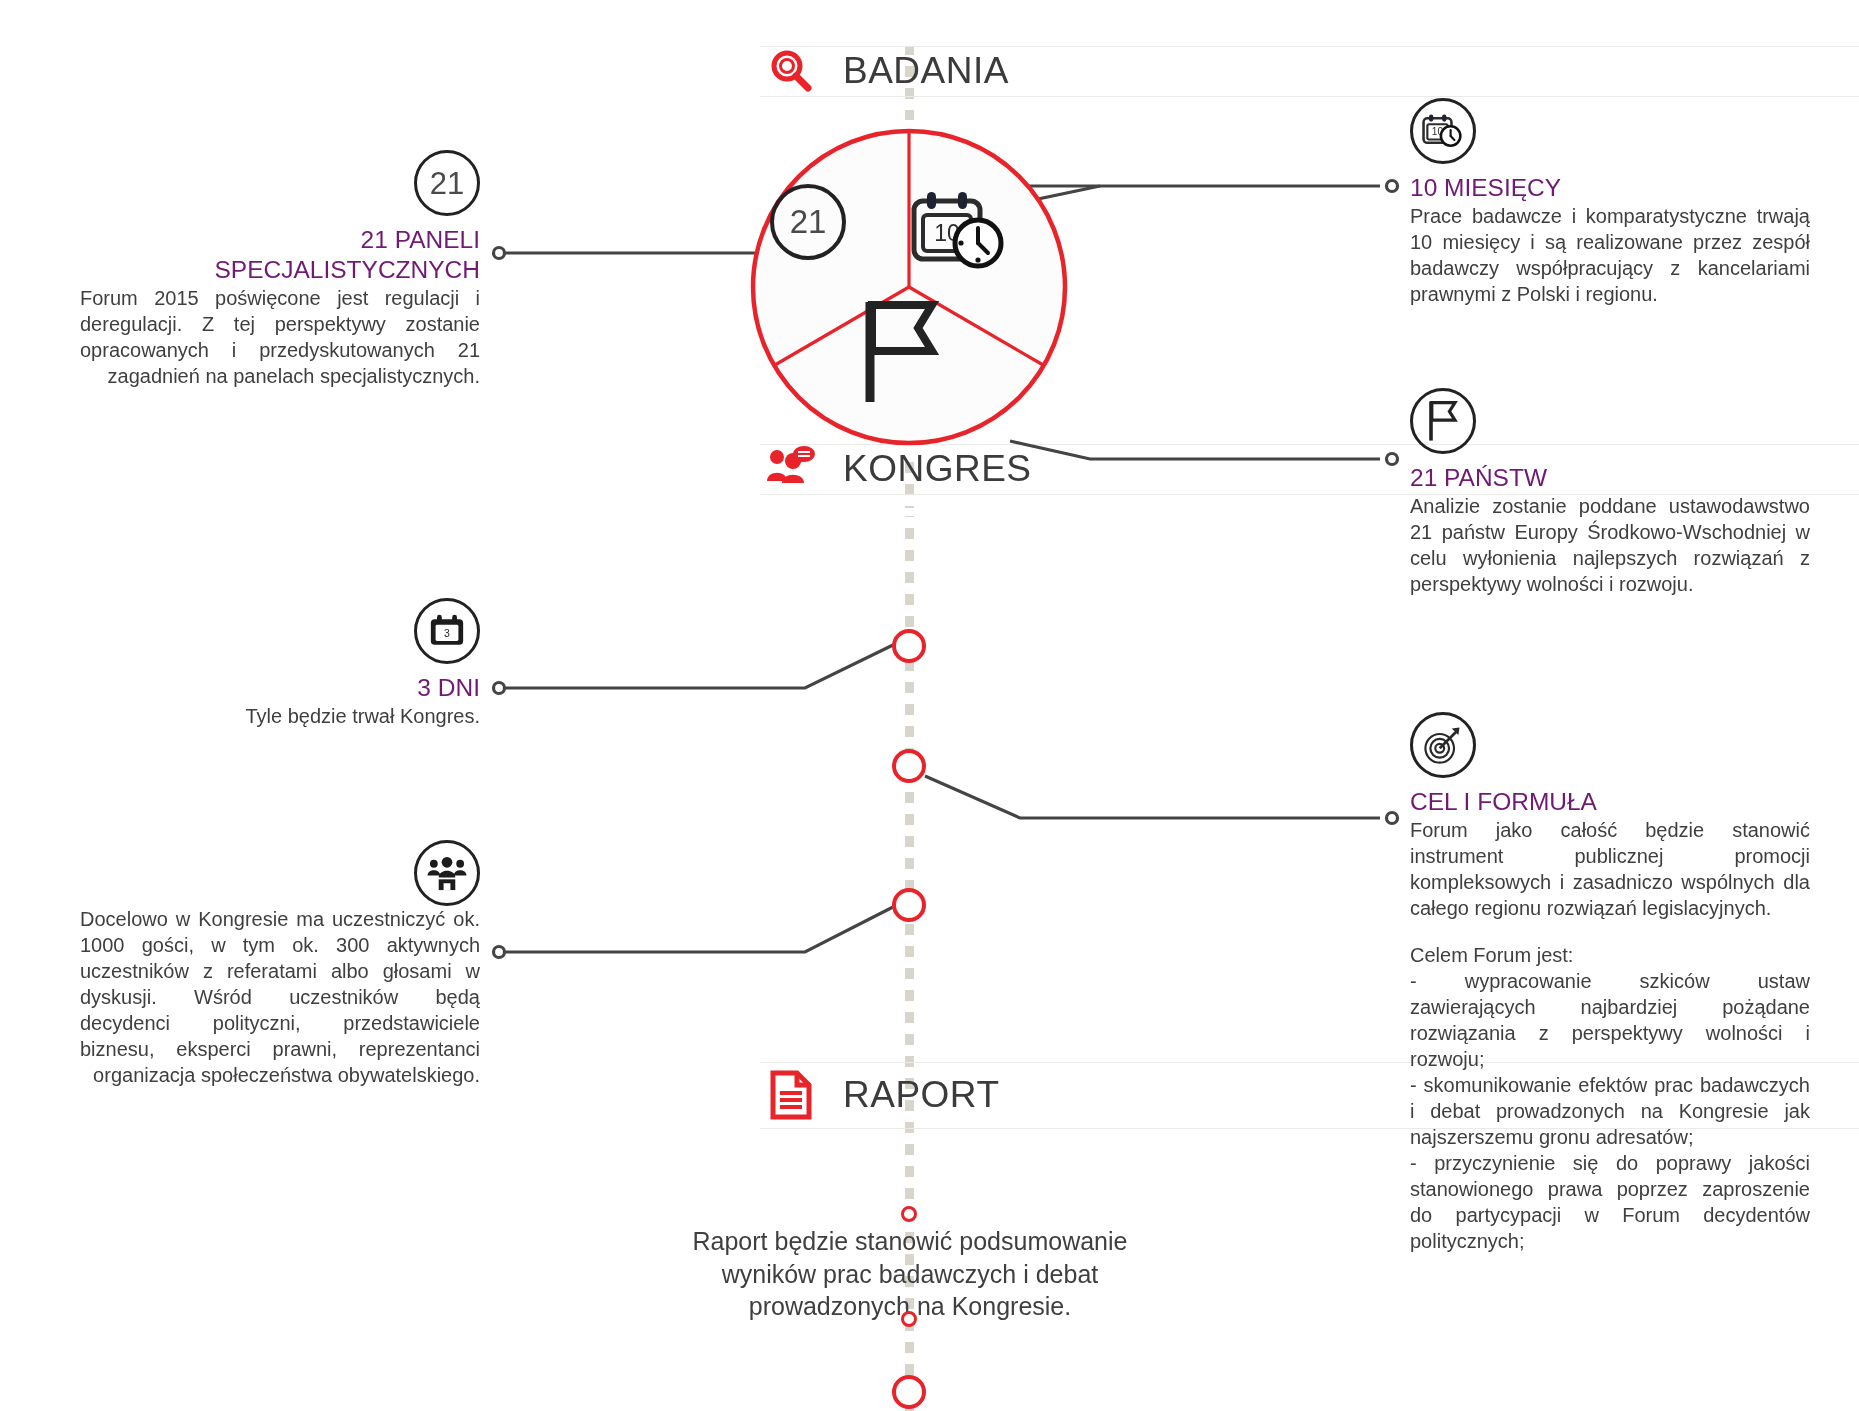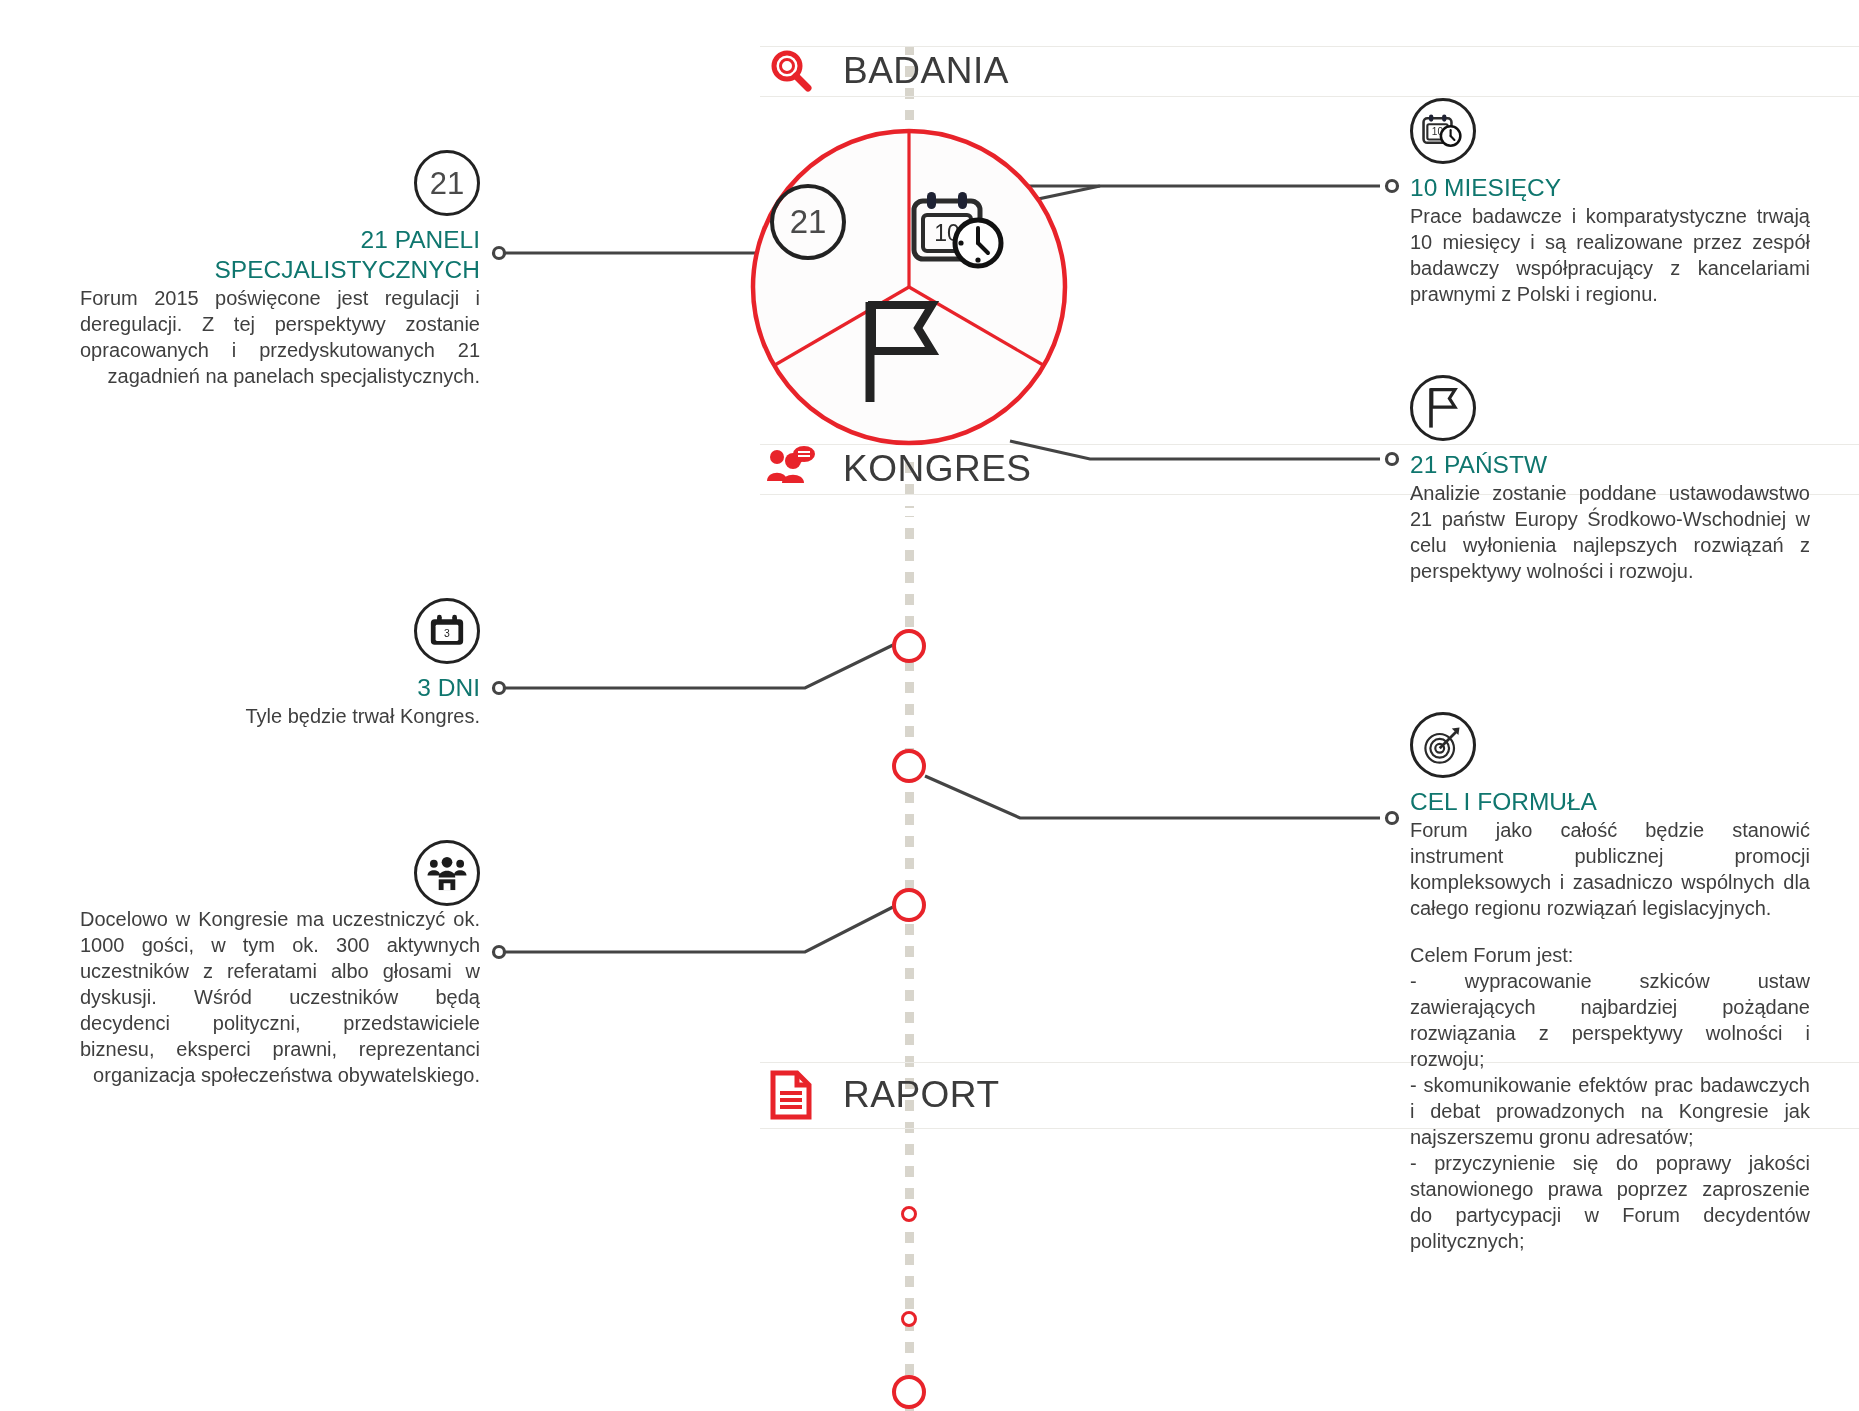--- a/index.html
+++ b/index.html
@@ -44,21 +44,21 @@
   .connectors{position:absolute;left:0;top:0;width:1859px;height:1411px;z-index:4;}
 
   
   .blk{position:absolute;z-index:6;}
   .blk .badge{
     width:66px;height:66px;border:3px solid #222;border-radius:50%;
     box-sizing:border-box;position:relative;display:flex;align-items:center;justify-content:center;
   }
   .blk .badge .num{font-size:31px;color:#4a4a4a;line-height:1;}
   .blk .ttl{
-    color:#0f766e;font-size:24.5px;line-height:1.22;margin-top:9px;white-space:nowrap;
+    color:#701a75;font-size:24.5px;line-height:1.22;margin-top:9px;white-space:nowrap;
   }
   .blk p{
     margin:0;font-size:20px;line-height:1.3;color:#3f3f3f;
   }
   .blk p + p{margin-top:21px;}
 
   
   .left .badge{margin-left:auto;}
   .left .ttl{text-align:right;white-space:normal;}
   .left p{text-align:justify;text-align-last:right;}
@@ -188,21 +188,21 @@
         <text x="39" y="53" font-family="Liberation Sans, sans-serif" font-size="24" fill="#2c2c2c" text-anchor="middle">10</text>
         <circle cx="70" cy="55" r="23" fill="#fff" stroke="#111" stroke-width="6"></circle>
         <line x1="70" y1="55" x2="70" y2="41" stroke="#111" stroke-width="5" stroke-linecap="round"></line>
         <line x1="70" y1="55" x2="79" y2="64" stroke="#111" stroke-width="5" stroke-linecap="round"></line>
       </svg>
     </div>
     <div class="ttl">10 MIESIĘCY</div>
     <p>Prace badawcze i komparatystyczne trwają 10 miesięcy i są realizowane przez zespół badawczy współpracujący z kancelariami prawnymi z Polski i regionu.</p>
   </div>
 
-  <div class="blk right" style="left:1410px;top:375px;width:400px;">
+  <div class="blk right" style="left:1410px;top:388px;width:400px;">
     <div class="badge">
       <svg width="40" height="44" viewBox="0 0 96 110">
         <line x1="18" y1="6" x2="18" y2="104" stroke="#232323" stroke-width="9"></line>
         <path d="M20 9 L78 9 L64 31 L78 53 L20 53 Z" fill="none" stroke="#232323" stroke-width="8" stroke-linejoin="miter"></path>
       </svg>
     </div>
     <div class="ttl">21 PAŃSTW</div>
     <p>Analizie zostanie poddane ustawodawstwo 21 państw Europy Środkowo-Wschodniej w celu wyłonienia najlepszych rozwiązań z perspektywy wolności i rozwoju.</p>
   </div>
 
@@ -276,14 +276,15 @@
         <path d="M8 4 L32 4 L44 16 L44 48 L8 48 Z" fill="none" stroke="#e8232a" stroke-width="5" stroke-linejoin="miter"></path>
         <path d="M32 4 L32 16 L44 16" fill="none" stroke="#e8232a" stroke-width="5"></path>
         <line x1="15" y1="24" x2="37" y2="24" stroke="#e8232a" stroke-width="4"></line>
         <line x1="15" y1="31" x2="37" y2="31" stroke="#e8232a" stroke-width="4"></line>
         <line x1="15" y1="38" x2="37" y2="38" stroke="#e8232a" stroke-width="4"></line>
       </svg>
     </span>
     <span class="st-label">RAPORT</span>
   </div>
 
+  <div class="center-txt" style="left:660px;top:1225px;width:500px;">Raport będzie stanowić podsumowanie wyników prac badawczych i debat prowadzonych na Kongresie.</div>
 
 </div>
 
 </body></html>

